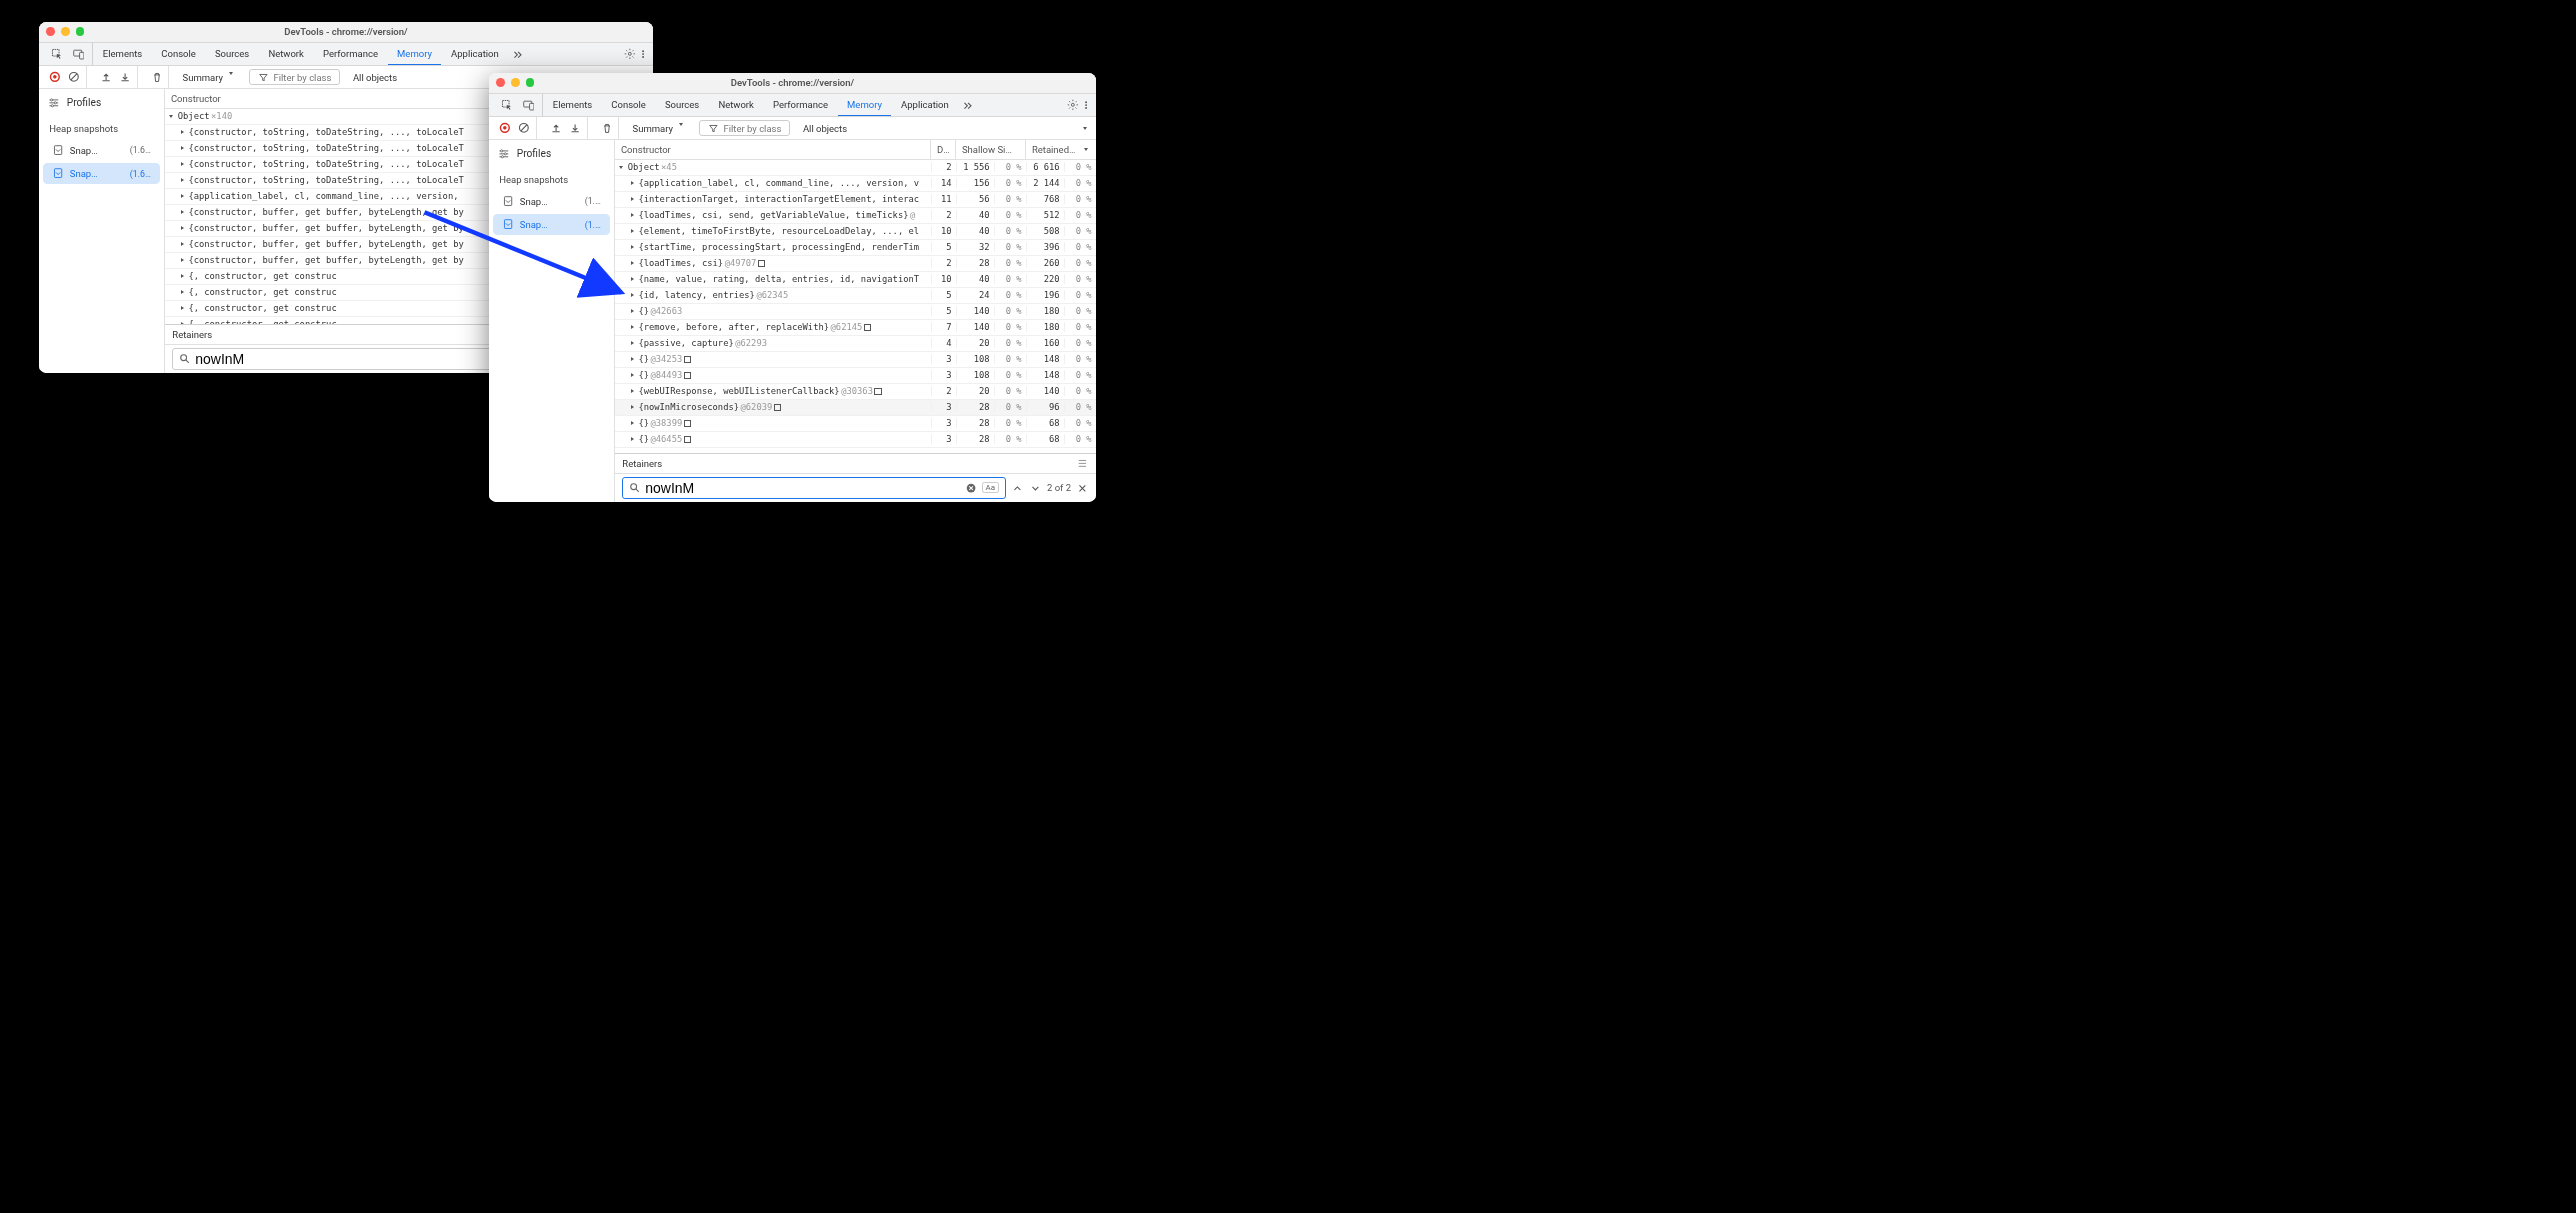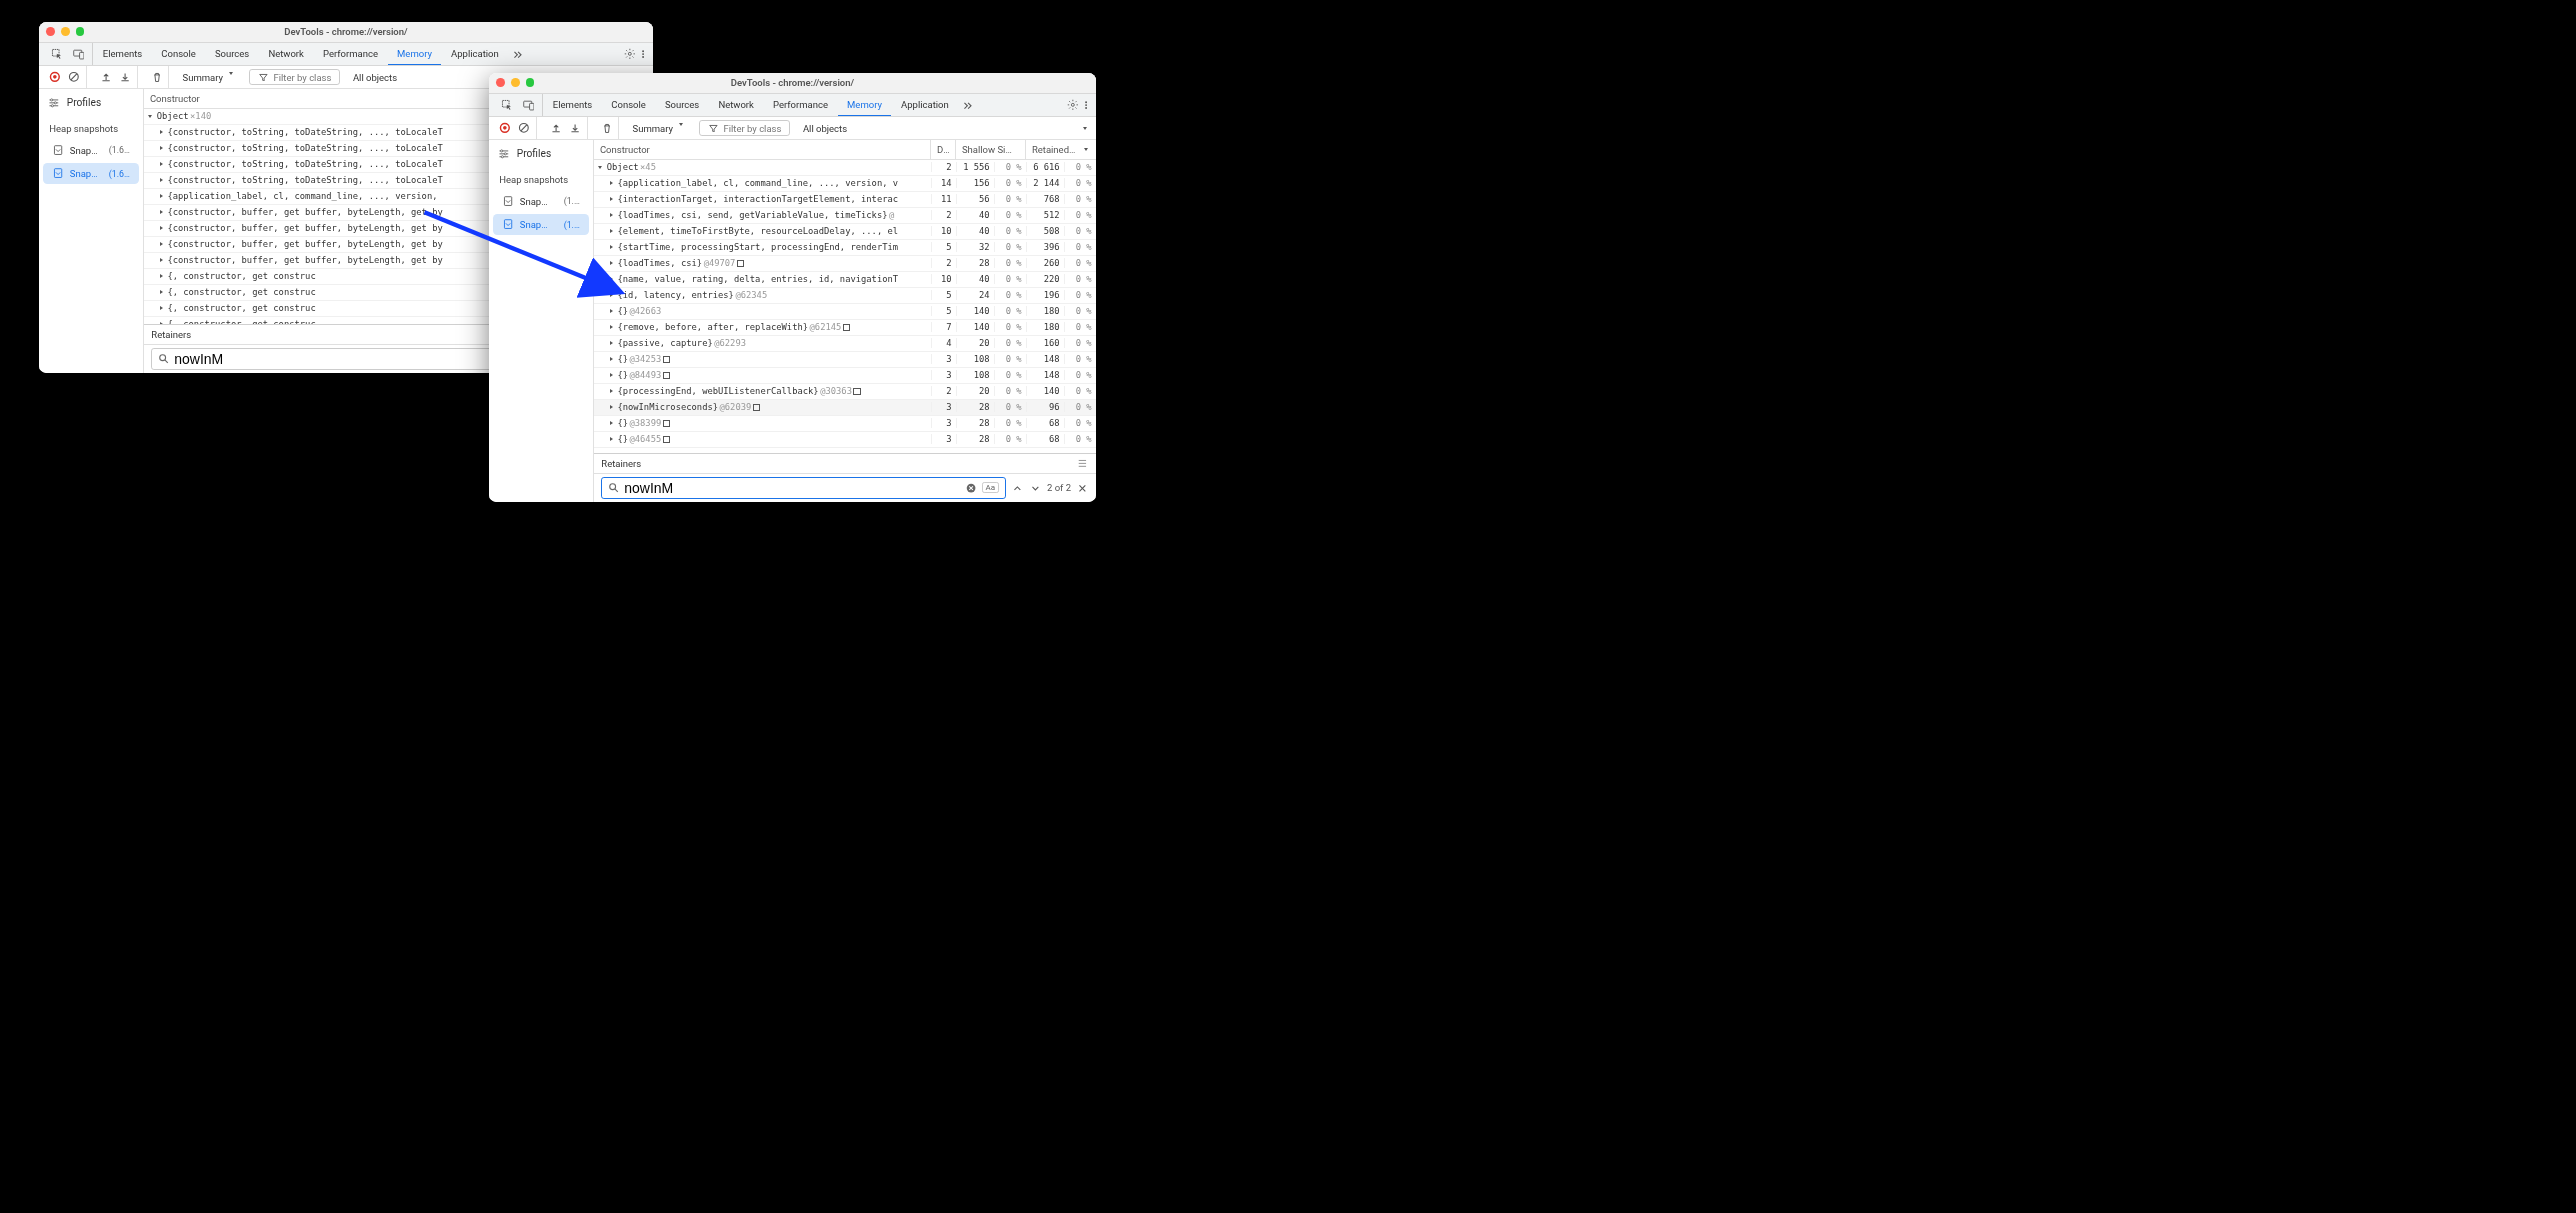--- a/index.html
+++ b/index.html
@@ -111,21 +111,21 @@
     border-radius: 2.9px;
     padding: 1.5px 7.3px;
     background: #fff;
   }
   .body {
     flex: 1;
     display: flex;
     overflow: hidden;
   }
   .sidebar {
-    width: 105px;
+    width: 126px;
     border-right: 0.7px solid #e0e0e0;
     background: #fff;
     display: flex;
     flex-direction: column;
     padding-top: 2.9px;
   }
   .sidebar .sh {
     display: flex;
     align-items: center;
     gap: 7.3px;
@@ -851,21 +851,21 @@
             </div>
     <div class="c" style="width:25px">3</div>
     <div class="c" style="width:38px">108</div>
             <div class="c cp" style="width:32px">0 %</div>
     <div class="c" style="width:38px">148</div>
             <div class="c cp" style="width:32px">0 %</div>
           </div>
           <div class="row">
             <div class="c0" style="padding-left:16px">
               <span class="tri"></span>
-              <span class="obj">{processingEnd, webUIListenerCallback}</span> 
+              <span class="obj">{webUIResponse, webUIListenerCallback}</span> 
               <span class="gray">@30363</span> 
               <span class="sq"></span>
             </div>
     <div class="c" style="width:25px">2</div>
     <div class="c" style="width:38px">20</div>
             <div class="c cp" style="width:32px">0 %</div>
     <div class="c" style="width:38px">140</div>
             <div class="c cp" style="width:32px">0 %</div>
           </div>
           <div class="row hl">

